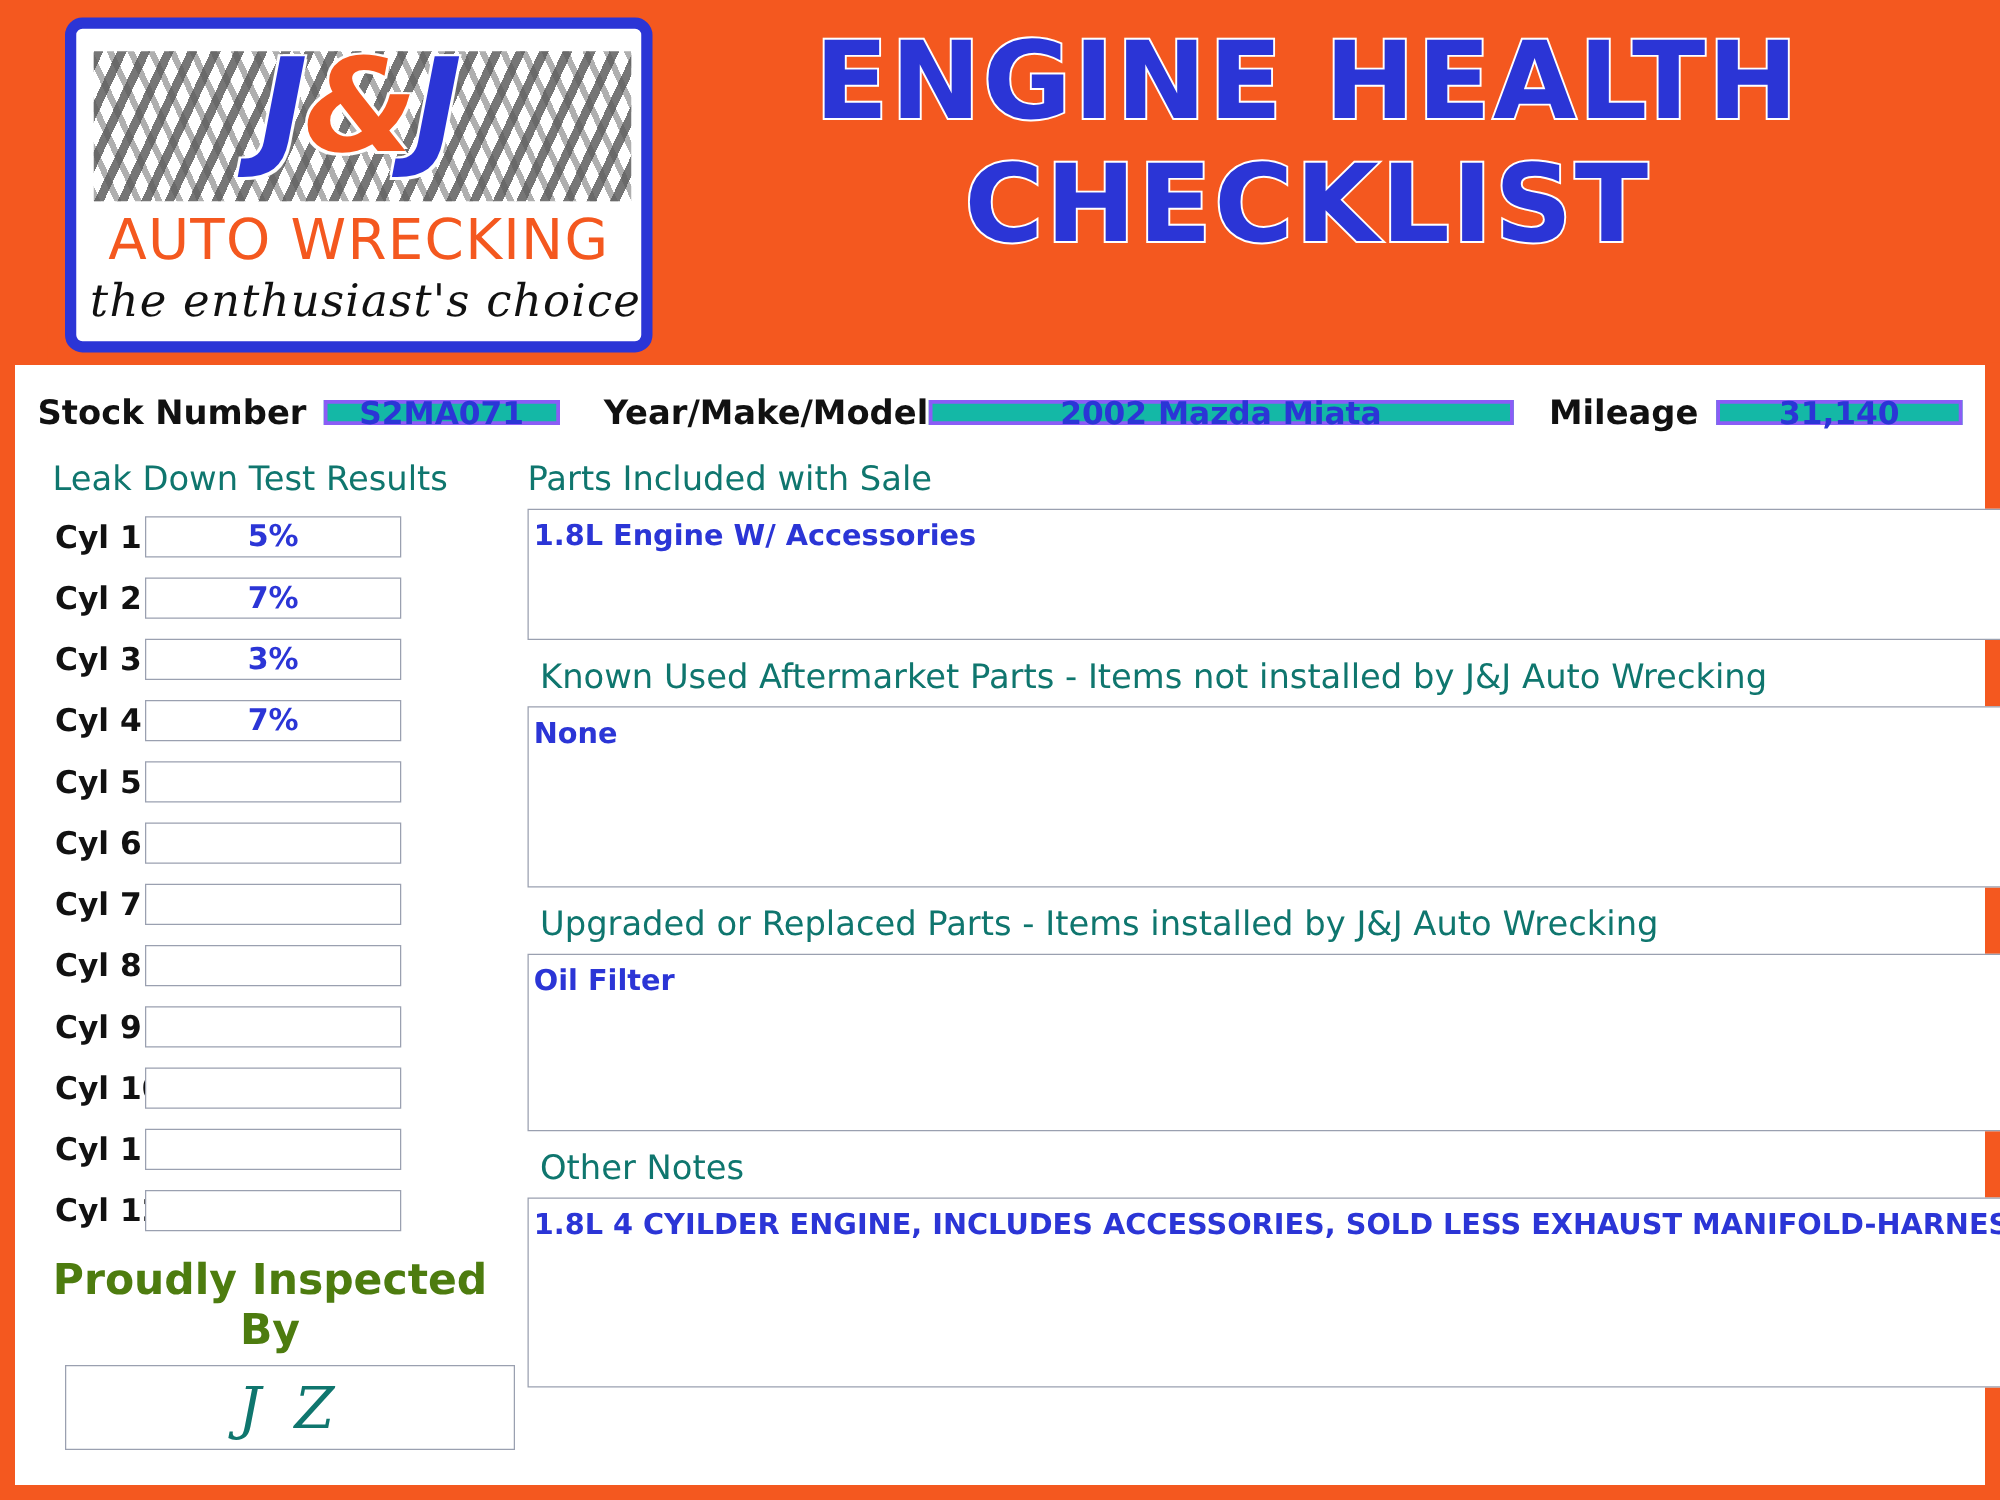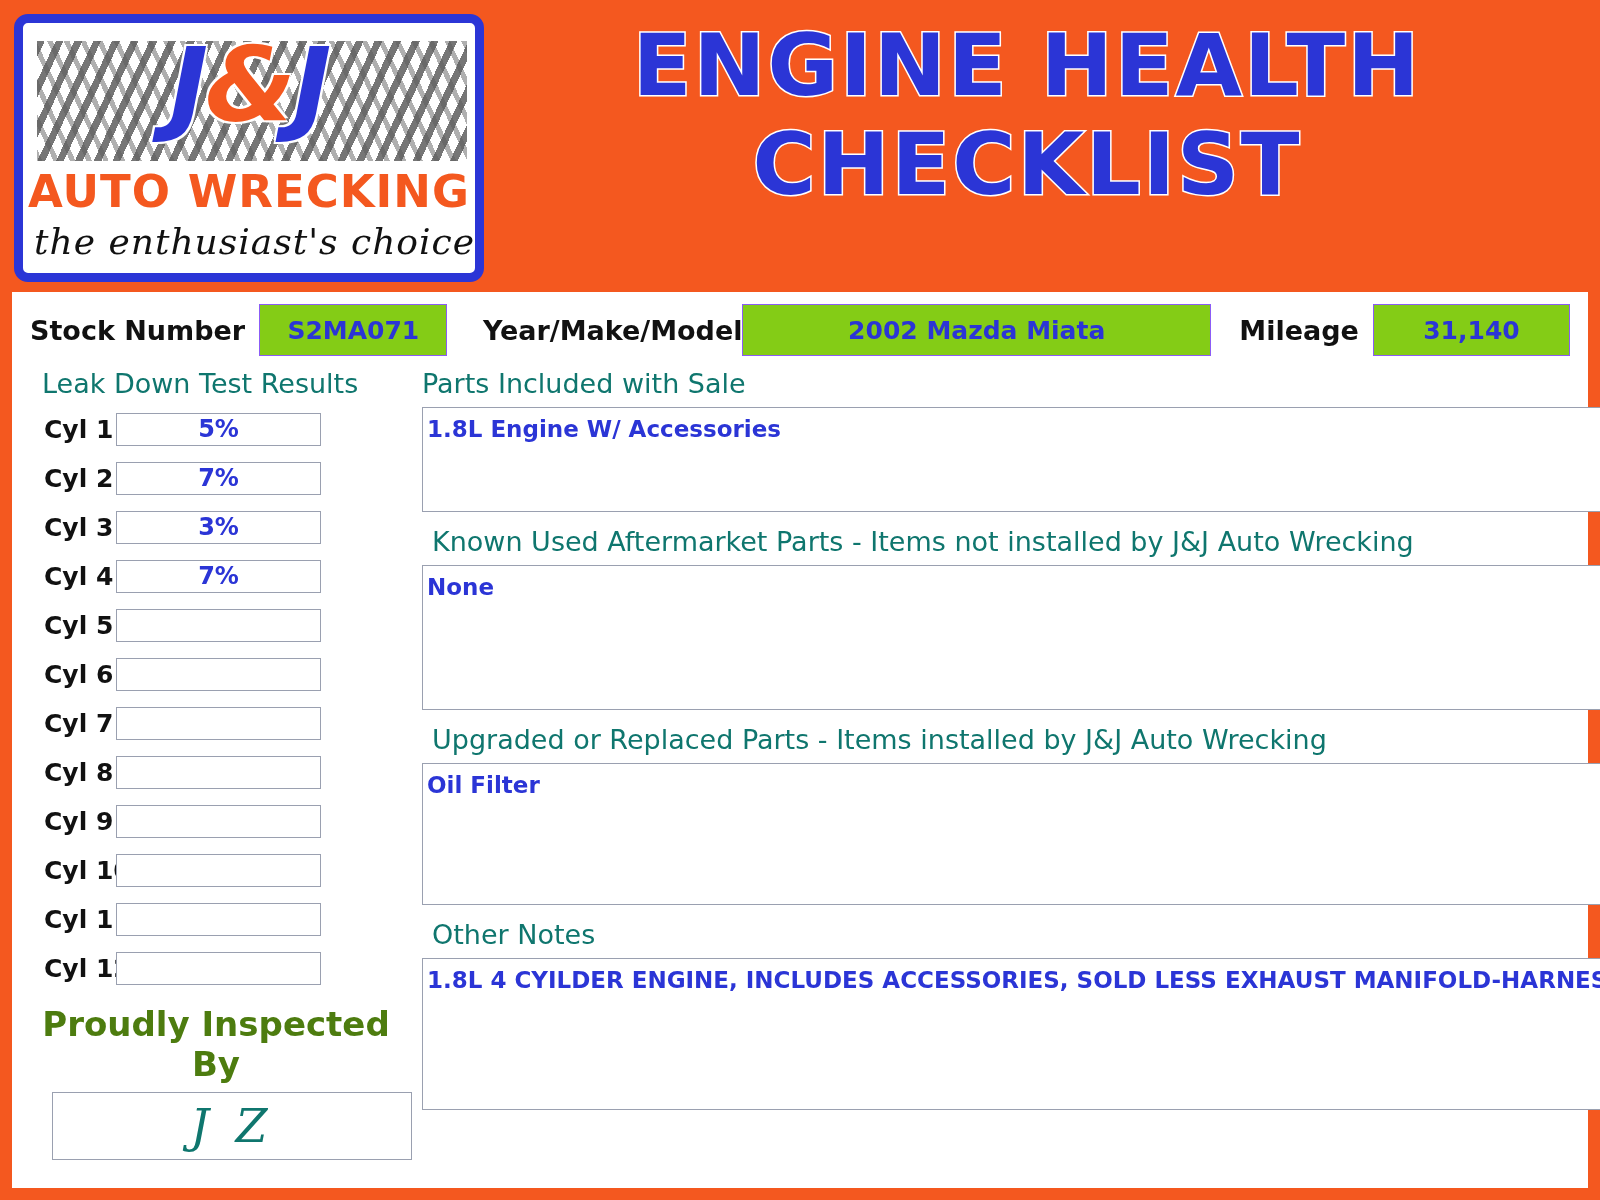--- a/index.html
+++ b/index.html
@@ -12,20 +12,21 @@
     background: #f4581f;
     font-family: "Liberation Sans", sans-serif;
     overflow: hidden;
   }
   .page {
     position: relative;
     width: 1600px;
     height: 1200px;
     background: #f4581f;
     box-sizing: border-box;
+    padding-left: 38px;
   }
 
   
   .header {
     position: relative;
     height: 290px;
     display: flex;
     align-items: flex-start;
     background: #f4581f;
   }
@@ -67,21 +68,21 @@
     text-shadow: 2px 2px 0 #ffffff, -2px 2px 0 #ffffff, 2px -2px 0 #ffffff, -2px -2px 0 #ffffff;
   }
   .logo-jj .amp { color: #f4581f; }
   .logo-sub {
     position: absolute;
     top: 142px;
     left: 0;
     width: 452px;
     text-align: center;
     font-family: "DejaVu Sans", sans-serif;
-    font-weight: bold;
+    font-weight: normal;
     font-size: 45px;
     color: #f4581f;
     letter-spacing: 1px;
     text-shadow: 1px 1px 0 #ffffff, -1px 1px 0 #ffffff, 1px -1px 0 #ffffff, -1px -1px 0 #ffffff;
   }
   .logo-tag {
     position: absolute;
     top: 198px;
     left: 0;
     width: 452px;
@@ -130,26 +131,26 @@
     margin-top: 6px;
   }
   .lbl {
     font-family: "DejaVu Sans", sans-serif;
     font-weight: bold;
     font-size: 27px;
     color: #111;
     white-space: nowrap;
   }
   .fieldbox {
-    border: 1px solid #8b5cf6;
-    height: 52px;
+    border: 3px solid #8b5cf6;
+    height: 20px;
     display: flex;
     align-items: center;
     justify-content: center;
-    background: #84cc16;
+    background: #14b8a6;
     box-sizing: border-box;
   }
   .fieldval {
     font-family: "DejaVu Sans", sans-serif;
     font-weight: bold;
     font-size: 25px;
     color: #2b35d6;
     white-space: nowrap;
   }
   .stock-box { width: 212px; margin-left: 14px; }

